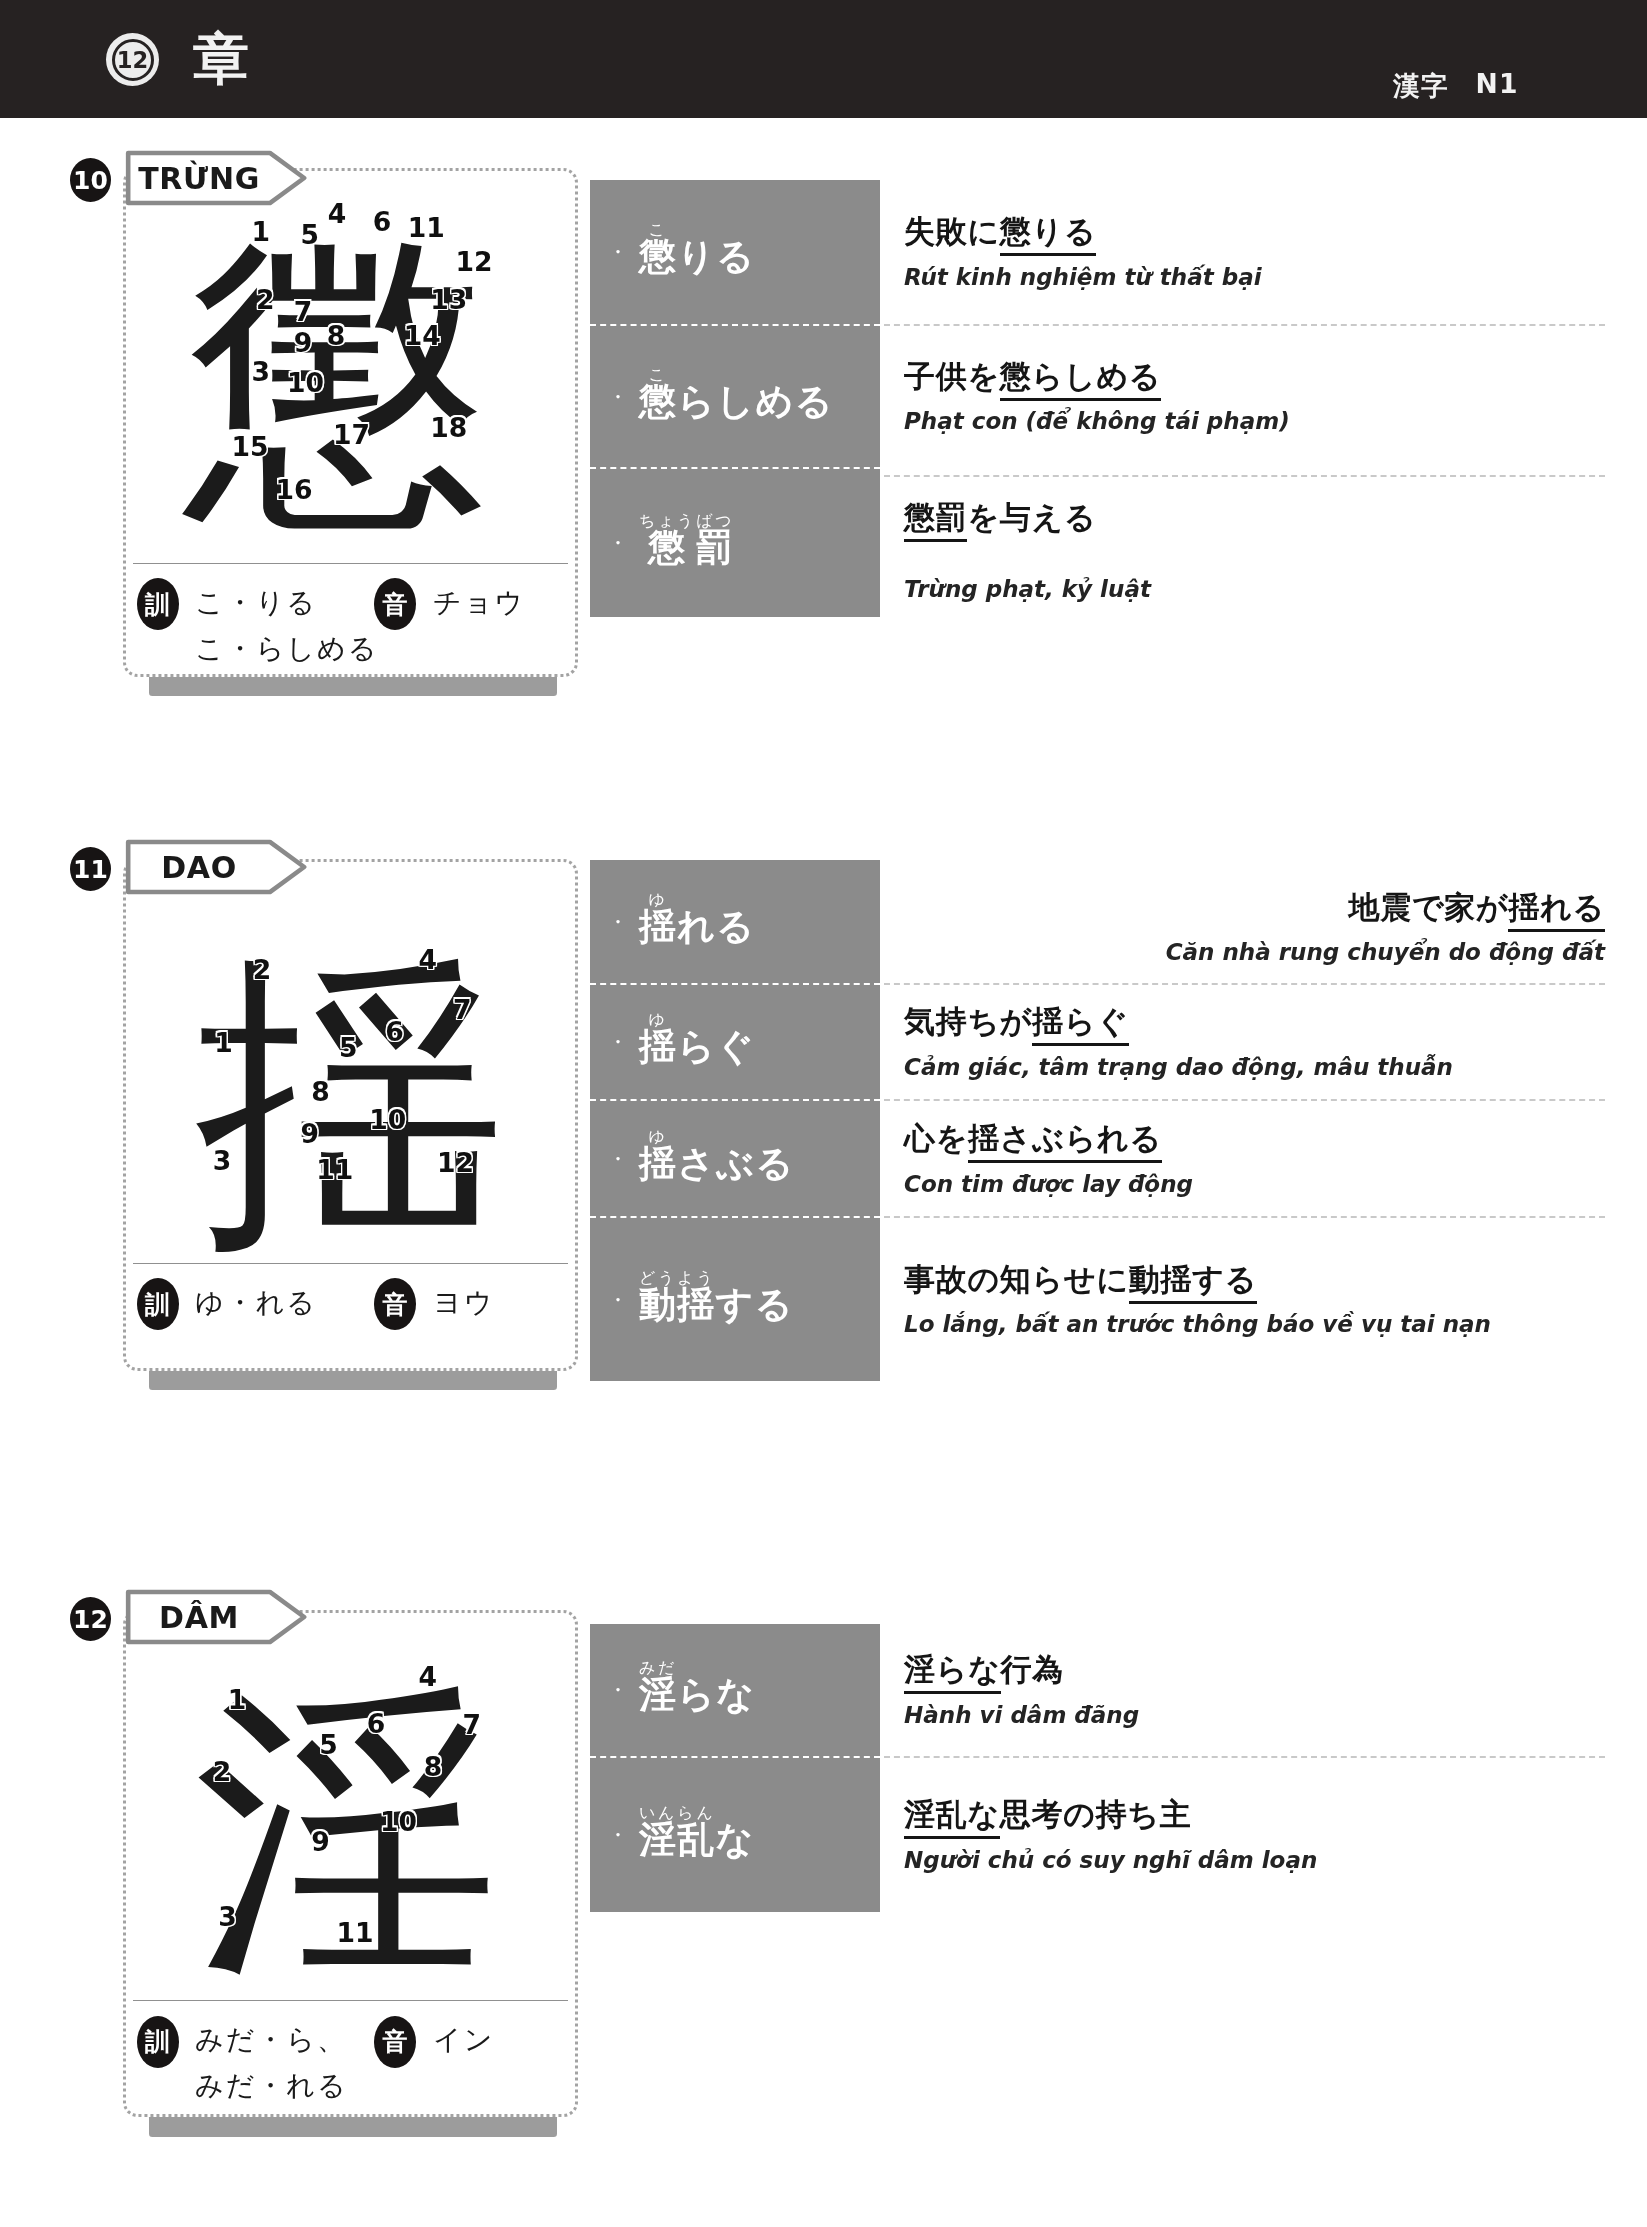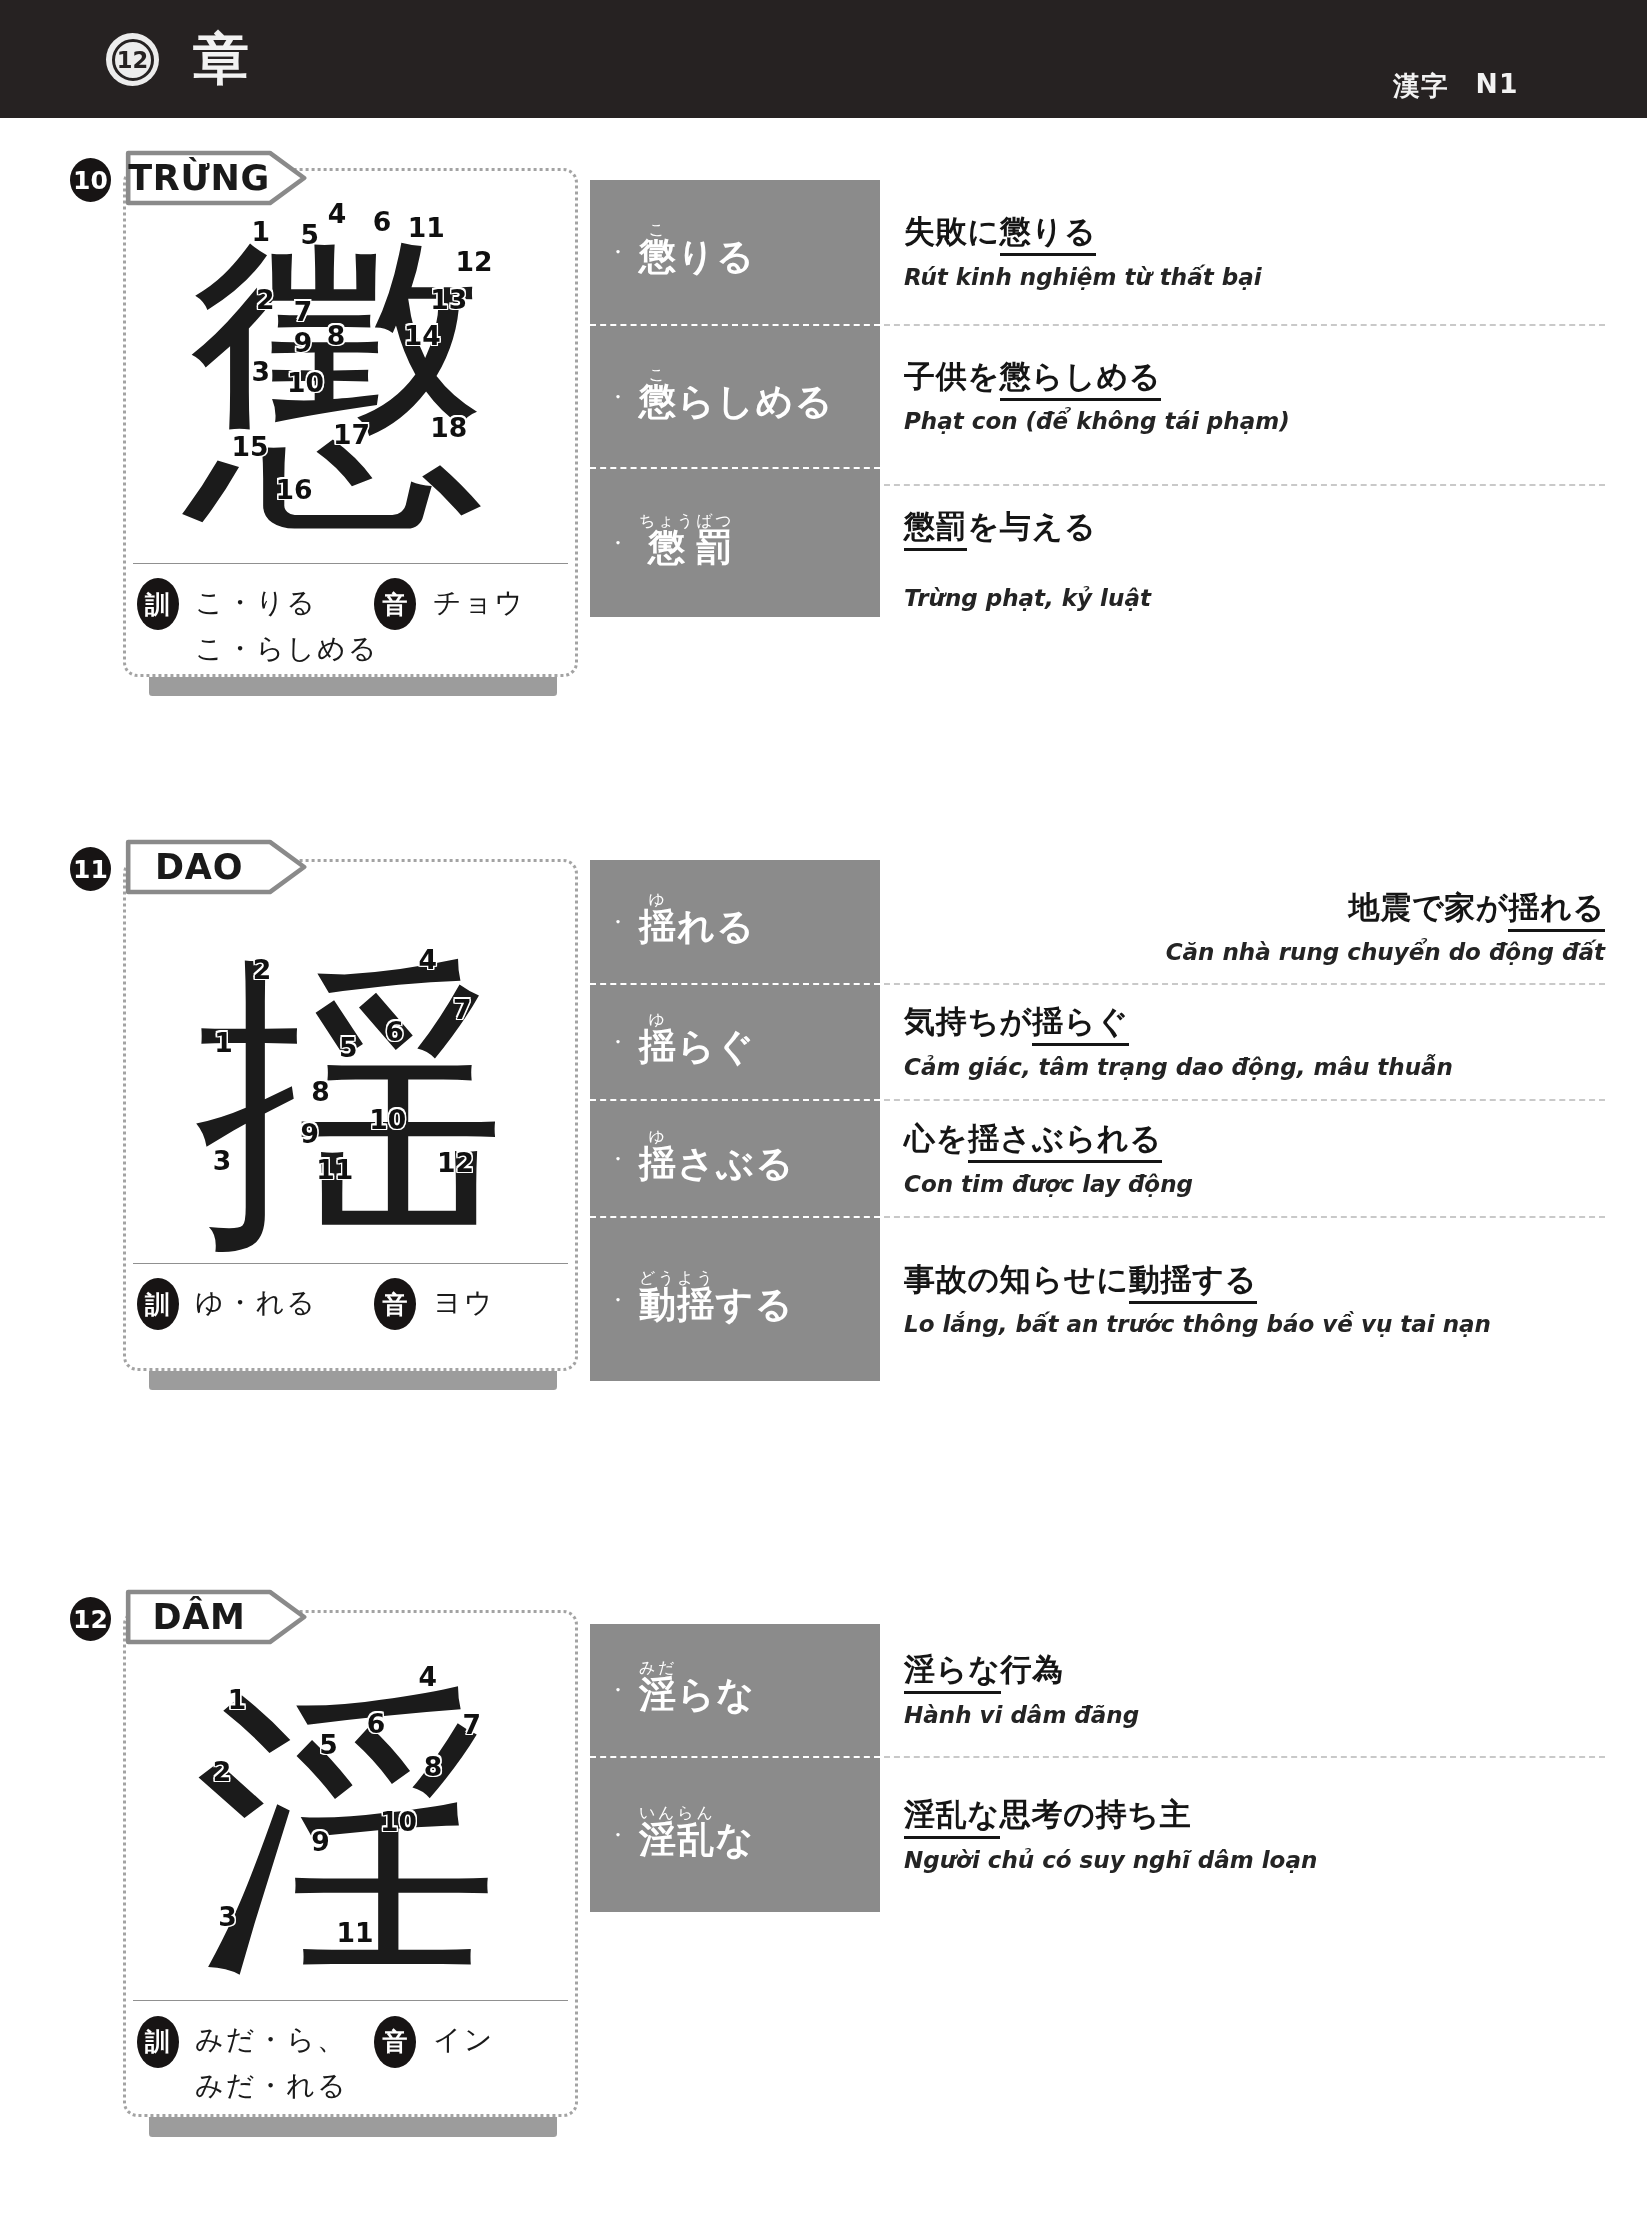--- a/index.html
+++ b/index.html
@@ -14,21 +14,21 @@
   .htitle{position:absolute;left:193px;top:30.5px;font-size:56px;font-weight:bold;color:#f2f2f2;line-height:1;}
   .hlevel{position:absolute;left:1393px;top:68px;font-size:26.6px;font-weight:bold;color:#f2f2f2;
           display:flex;gap:26.6px;letter-spacing:1.3px;}
   
   .entry{position:absolute;left:0;width:1647px;}
   .num-badge{position:absolute;left:70px;width:41px;height:44px;border-radius:50%;background:#171414;
           color:#fff;display:flex;align-items:center;justify-content:center;font-size:25px;font-weight:bold;z-index:4;}
   .tag{position:absolute;left:121px;top:0;width:189px;height:58px;z-index:3;}
   .tag svg{position:absolute;left:0;top:0;}
   .tag-text{position:absolute;left:6.6px;top:0;width:143px;height:58px;display:flex;align-items:center;
-          justify-content:center;font-size:35px;font-weight:bold;color:#1a1a1a;letter-spacing:0.7px;}
+          justify-content:center;font-size:30px;font-weight:bold;color:#1a1a1a;letter-spacing:0.7px;}
   .card{position:absolute;left:123px;width:449px;background:#fff;border:3.3px dotted #a3a3a3;
           border-radius:14.6px;box-sizing:content-box;z-index:1;}
   .kanji-zone{position:absolute;left:0;top:0;width:100%;}
   .big-kanji{position:absolute;transform:translate(-50%,-50%);font-size:305px;line-height:1;color:#1b1b1b;
           font-family:"DejaVu Sans",sans-serif;}
   .stroke-num{position:absolute;transform:translate(-50%,-50%);font-size:26.6px;font-weight:bold;color:#101010;
           z-index:2;text-shadow:1.3px 0 0 #fff,-1.3px 0 0 #fff,0 1.3px 0 #fff,0 -1.3px 0 #fff,1.3px 1.3px 0 #fff,-1.3px -1.3px 0 #fff,1.3px -1.3px 0 #fff,-1.3px 1.3px 0 #fff;}
   .sep-line{position:absolute;left:6.6px;right:6.6px;height:1.3px;background:#909090;}
   .readings{position:absolute;left:0;right:0;bottom:0;}
   .oval{position:absolute;width:42px;height:52px;border-radius:50%;background:#171414;color:#ffffff;
@@ -121,21 +121,21 @@
           <span class="vword"><ruby>懲<rt>ちょう</rt></ruby><ruby>罰<rt>ばつ</rt></ruby></span>
         </div>
         <div class="ex-row" style="top: 31px; height: 144px;">
           <div class="jp"><span>失敗に</span><span class="u">懲りる</span></div>
           <div class="vi">Rút kinh nghiệm từ thất bại</div>
         </div>
         <div class="ex-row ediv" style="top: 175px; height: 143px;">
           <div class="jp"><span>子供を</span><span class="u">懲らしめる</span></div>
           <div class="vi">Phạt con (để không tái phạm)</div>
         </div>
-        <div class="ex-row ediv" style="top: 335px; height: 150px; gap: 36px;">
+        <div class="ex-row ediv" style="top: 326px; height: 150px; gap: 36px;">
           <div class="jp"><span class="u">懲罰</span><span>を与える</span></div>
           <div class="vi">Trừng phạt, kỷ luật</div>
         </div>
       </section>
       <section class="entry" style="top: 838px; height: 584px;">
         <div class="num-badge" style="top: 9.3px;">11</div>
         <div class="tag">
           <svg width="189" height="58" viewBox="0 0 285 88">
             <polygon points="10,6 225,6 277,44 225,82 10,82" fill="#ffffff" stroke="#8a8a8a" stroke-width="7" stroke-linejoin="round"></polygon>
           </svg>

